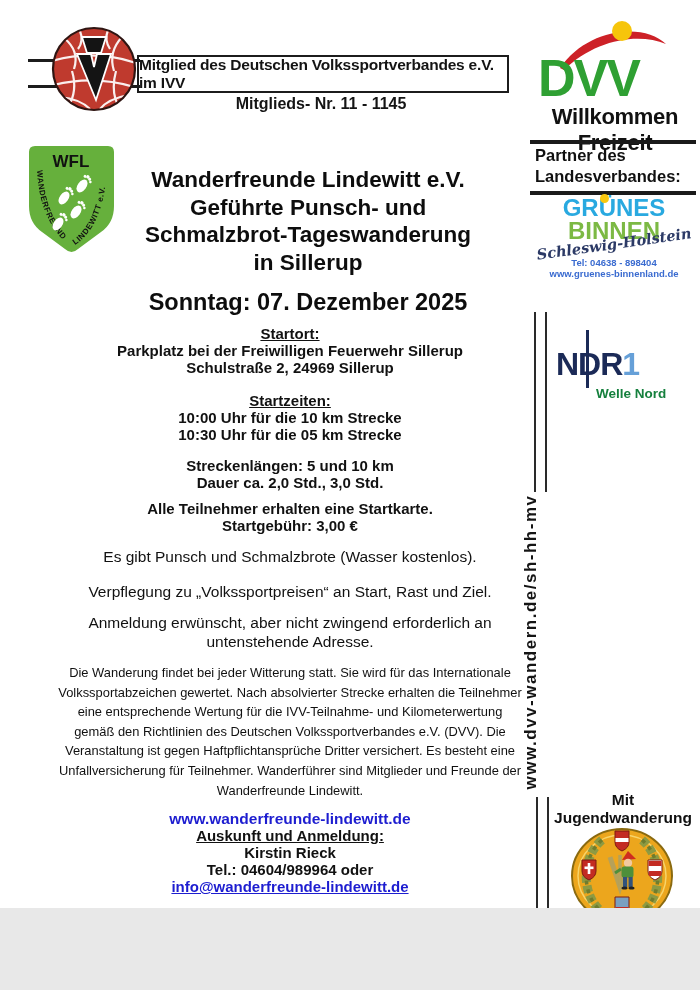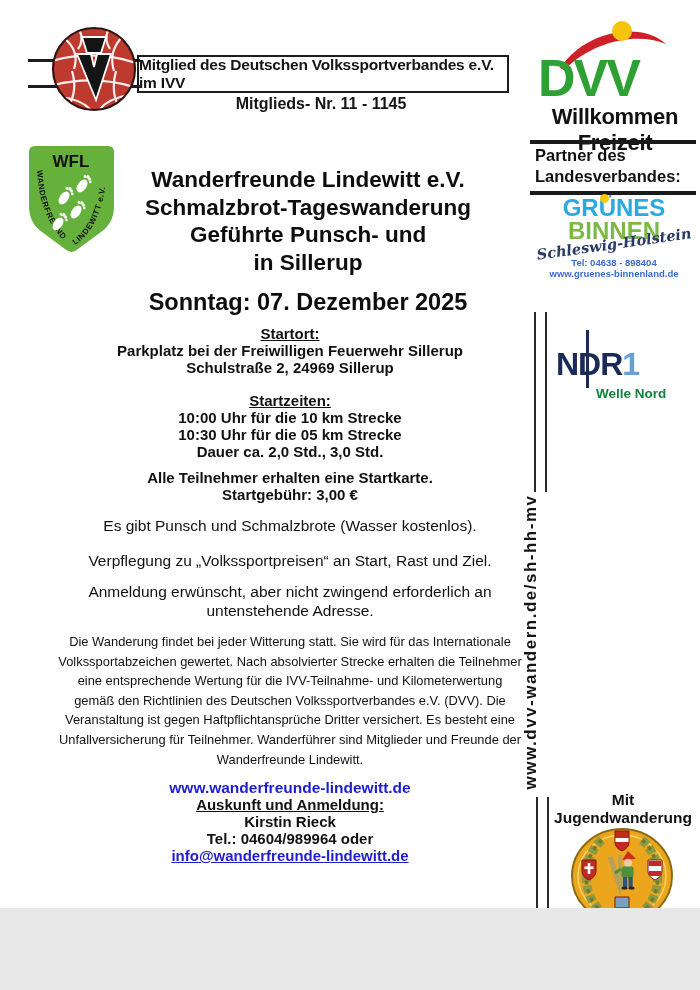--- a/index.html
+++ b/index.html
@@ -146,35 +146,36 @@
     <g>
       <use href="#foot" transform="translate(34,82) rotate(36)"></use>
       <use href="#foot" transform="translate(52,70) rotate(36)"></use>
       <use href="#foot" transform="translate(40,56) rotate(36)"></use>
       <use href="#foot" transform="translate(58,44) rotate(36)"></use>
     </g>
   </svg>
 
   <div class="title-block">
     <div class="title-line">Wanderfreunde Lindewitt e.V.</div>
+    <div class="title-line">Geführte Punsch- und</div>
     <div class="title-line">Schmalzbrot-Tageswanderung</div>
-    <div class="title-line">Geführte Punsch- und</div>
     <div class="title-line">in Sillerup</div>
     <div class="date-line">Sonntag: 07. Dezember 2025</div>
   </div>
 
   <div class="content">
     <div class="sec-head">Startort:</div>
     <div class="b15">Parkplatz bei der Freiwilligen Feuerwehr Sillerup</div>
     <div class="b15">Schulstraße 2, 24969 Sillerup</div>
 
     <div class="sec-head" style="margin-top:16px;">Startzeiten:</div>
     <div class="b15">10:00 Uhr für die 10 km Strecke</div>
     <div class="b15">10:30 Uhr für die 05 km Strecke</div>
 
+    <div class="b15" style="margin-top:14px;">Streckenlängen: 5 und 10 km</div>
     <div class="b15">Dauer ca. 2,0 Std., 3,0 Std.</div>
 
     <div class="b15" style="margin-top:9px;">Alle Teilnehmer erhalten eine Startkarte.</div>
     <div class="b15">Startgebühr: 3,00 €</div>
 
     <div class="r15" style="margin-top:13px;">Es gibt Punsch und Schmalzbrote (Wasser kostenlos).</div>
     <div class="r15" style="margin-top:16px;">Verpflegung zu „Volkssportpreisen“ an Start, Rast und Ziel.</div>
     <div class="r15" style="margin-top:12px; width:430px; margin-left:auto; margin-right:auto;">Anmeldung erwünscht, aber nicht zwingend erforderlich an untenstehende Adresse.</div>
 
     <div class="legal">Die Wanderung findet bei jeder Witterung statt. Sie wird für das Internationale Volkssportabzeichen gewertet. Nach absolvierter Strecke erhalten die Teilnehmer eine entsprechende Wertung für die IVV-Teilnahme- und Kilometerwertung gemäß den Richtlinien des Deutschen Volkssportverbandes e.V. (DVV). Die Veranstaltung ist gegen Haftpflichtansprüche Dritter versichert. Es besteht eine Unfallversicherung für Teilnehmer. Wanderführer sind Mitglieder und Freunde der Wanderfreunde Lindewitt.</div>

